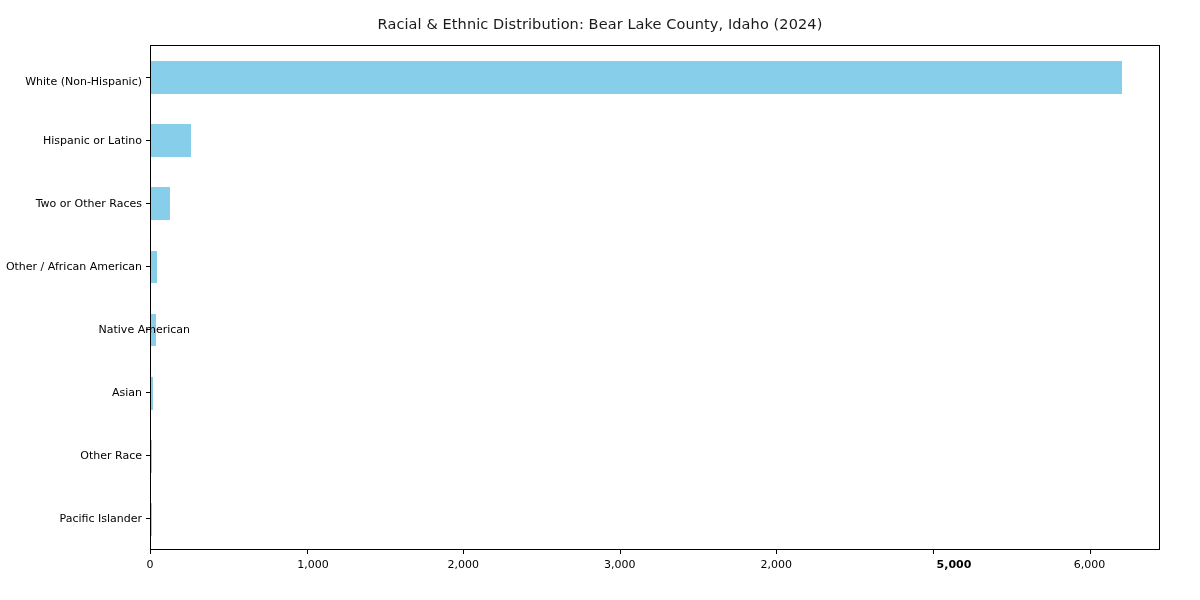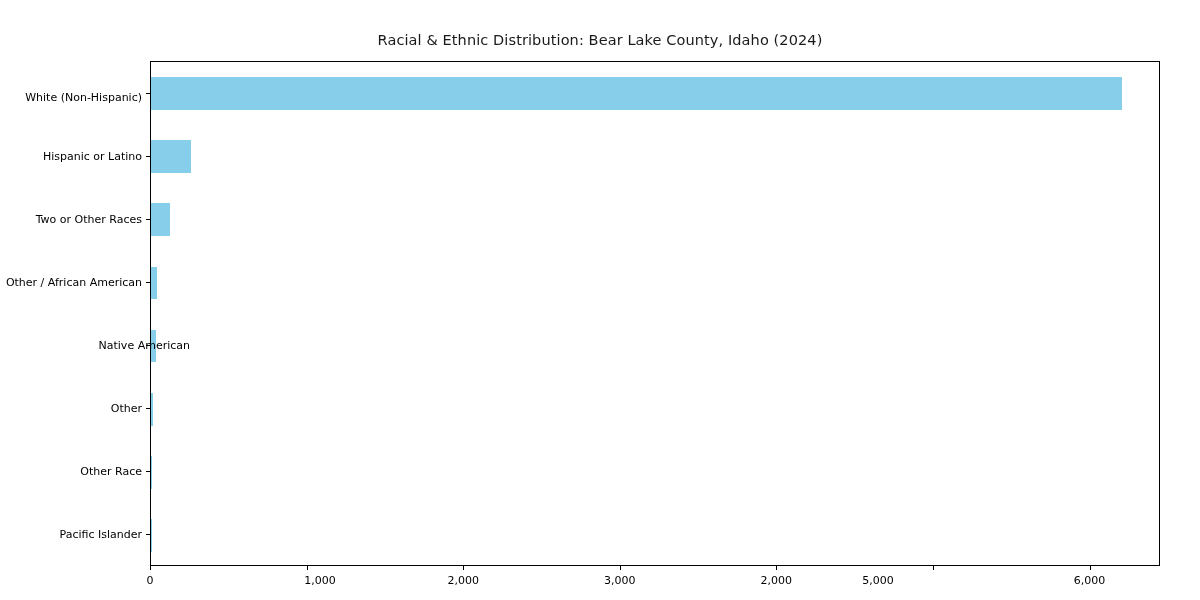--- a/index.html
+++ b/index.html
@@ -11,21 +11,20 @@
     width: 1200px;
     height: 600px;
     font-family: "DejaVu Sans", sans-serif;
     color: #000000;
     overflow: hidden;
   }
   .figure {
     position: relative;
     width: 1200px;
     height: 504px;
-    margin-top: 16px;
   }
   .chart-title {
     position: absolute;
     left: 0;
     top: 16px;
     width: 1200px;
     text-align: center;
     font-size: 14.5px;
     color: #1a1a1a;
     letter-spacing: 0.1px;
@@ -101,21 +100,21 @@
         <div class="bar" style="top: 457.025px; height: 32.825px; width: 0.6px; background: rgb(135, 206, 235);"></div>
       </div>
   </div>
 
   <div id="y-labels">
       <div class="ytick-label" style="right: 1058px; top: 81px;">White (Non-Hispanic)</div>
       <div class="ytick-label" style="right: 1058px; top: 139.688px;">Hispanic or Latino</div>
       <div class="ytick-label" style="right: 1058px; top: 202.812px;">Two or Other Races</div>
       <div class="ytick-label" style="right: 1058px; top: 265.938px;">Other / African American</div>
       <div class="ytick-label" style="right: 1010px; top: 329.062px;">Native American</div>
-      <div class="ytick-label" style="right: 1058px; top: 392.188px;">Other</div>
+      <div class="ytick-label" style="right: 1058px; top: 392.188px;">Asian</div>
       <div class="ytick-label" style="right: 1058px; top: 455.312px;">Other Race</div>
       <div class="ytick-label" style="right: 1058px; top: 518.438px;">Pacific Islander</div>
     </div>
   <div id="y-ticks">
       <div class="ytick" style="left: 146px; top: 76.5625px;"></div>
       <div class="ytick" style="left: 146px; top: 139.688px;"></div>
       <div class="ytick" style="left: 146px; top: 202.812px;"></div>
       <div class="ytick" style="left: 146px; top: 265.938px;"></div>
       <div class="ytick" style="left: 146px; top: 329.062px;"></div>
       <div class="ytick" style="left: 146px; top: 392.188px;"></div>
@@ -126,21 +125,21 @@
       <div class="xtick" style="left: 150px; top: 550px;"></div>
       <div class="xtick" style="left: 306.589px; top: 550px;"></div>
       <div class="xtick" style="left: 463.178px; top: 550px;"></div>
       <div class="xtick" style="left: 619.767px; top: 550px;"></div>
       <div class="xtick" style="left: 776.357px; top: 550px;"></div>
       <div class="xtick" style="left: 932.946px; top: 550px;"></div>
       <div class="xtick" style="left: 1089.53px; top: 550px;"></div>
     </div>
   <div id="x-labels">
       <div class="xtick-label" style="left: 150px; top: 558px;">0</div>
-      <div class="xtick-label" style="left: 320px; top: 558px; text-align: center;">1,000</div>
+      <div class="xtick-label" style="left: 313px; top: 558px; text-align: center;">1,000</div>
       <div class="xtick-label" style="left: 463.178px; top: 558px;">2,000</div>
       <div class="xtick-label" style="left: 619.767px; top: 558px;">3,000</div>
       <div class="xtick-label" style="left: 776.357px; top: 558px;">2,000</div>
-      <div class="xtick-label" style="left: 878px; top: 558px;">5,000</div>
+      <div class="xtick-label" style="left: 954px; top: 558px; font-weight: bold;">5,000</div>
       <div class="xtick-label" style="left: 1089.53px; top: 558px;">6,000</div>
     </div>
 
 </div>
 
 </body></html>

